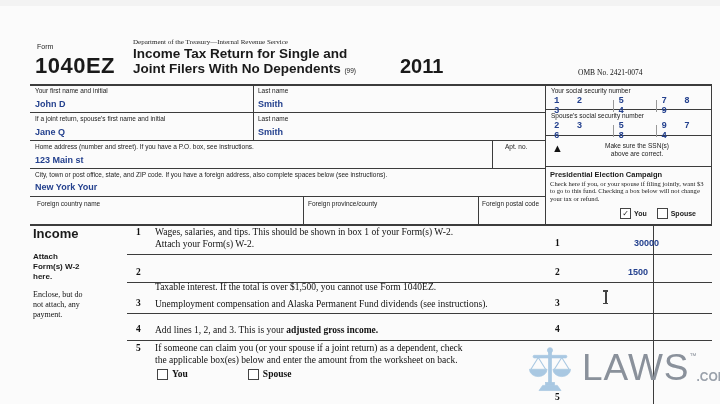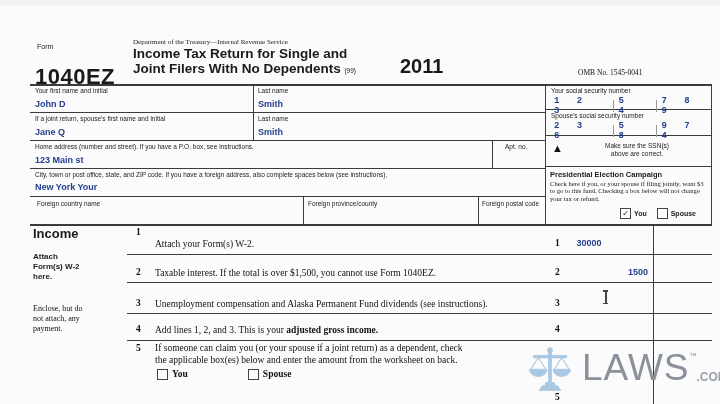--- a/index.html
+++ b/index.html
@@ -25,26 +25,26 @@
   .caret i{position:absolute;left:4px;top:1px;width:1.5px;height:12px;background:#444;display:block;}
 </style>
 </head>
 <body>
 
 <div class="page">
 
   <div class="abs" style="left:0;top:0;width:720px;height:6px;background:#f3f3f3;"></div>
 
   <div class="abs" style="left:37px;top:43px;font-size:7px;color:#222;">Form</div>
-  <div class="abs" style="left:35px;top:53px;font-size:22px;font-weight:bold;letter-spacing:0.5px;margin-top:11px;">1040EZ</div>
+  <div class="abs" style="left:35px;top:53px;font-size:22px;font-weight:bold;letter-spacing:0.5px;">1040EZ</div>
   <div class="abs" style="left:133px;top:46px;font-size:13.5px;font-weight:bold;line-height:15px;">Income Tax Return for Single and</div>
   <div class="abs ser" style="left:133px;top:36px;font-size:7px;color:#222;">Department of the Treasury—Internal Revenue Service</div>
   <div class="abs" style="left:133px;top:61px;font-size:13.5px;font-weight:bold;line-height:15px;"><span>Joint Filers With No Dependents</span> <span style="font-size:6.5px;font-weight:normal;">(99)</span></div>
   <div class="abs" style="left:400px;top:55px;font-size:20px;font-weight:bold;">2011</div>
-  <div class="abs ser" style="left:578px;top:67px;font-size:7.5px;">OMB No. 1545-0041</div>
+  <div class="abs ser" style="left:578px;top:67px;font-size:7.5px;">OMB No. 2421-0074</div>
 
   <div class="abs hl" style="left:30px;top:84px;width:682px;height:1.5px;"></div>
   <div class="abs hl" style="left:30px;top:112px;width:515px;"></div>
   <div class="abs hl" style="left:30px;top:140px;width:515px;"></div>
   <div class="abs hl" style="left:30px;top:168px;width:515px;"></div>
   <div class="abs hl" style="left:30px;top:196px;width:515px;"></div>
   <div class="abs hl" style="left:30px;top:224px;width:682px;height:2px;"></div>
   <div class="abs vl" style="left:253px;top:84px;height:56px;"></div>
   <div class="abs vl" style="left:492px;top:140px;height:28px;"></div>
   <div class="abs vl" style="left:303px;top:196px;height:28px;"></div>
@@ -110,42 +110,42 @@
     <span class="cb" style="margin-left:7px;"></span>
     <span style="font-size:7px;font-weight:bold;">Spouse</span>
   </div>
 
   <div class="abs" style="left:33px;top:226px;font-size:13px;font-weight:bold;">Income</div>
   <div class="abs" style="left:33px;top:252px;font-size:8px;font-weight:bold;line-height:10px;">
     <span>Attach</span><br>
     <span>Form(s) W-2</span><br>
     <span>here.</span>
   </div>
-  <div class="abs ser" style="left:33px;top:304px;font-size:8px;line-height:10px;">
+  <div class="abs ser" style="left:33px;top:290px;font-size:8px;line-height:10px;">
     <span>Enclose, but do</span><br>
     <span>not attach, any</span><br>
     <span>payment.</span>
   </div>
 
   <div class="abs vl" style="left:653px;top:226px;height:178px;"></div>
   <div class="abs hl" style="left:127px;top:254px;width:585px;"></div>
   <div class="abs hl" style="left:127px;top:282px;width:585px;"></div>
   <div class="abs hl" style="left:127px;top:313px;width:585px;"></div>
   <div class="abs hl" style="left:127px;top:340px;width:585px;"></div>
 
   <div class="abs num" style="left:136px;top:227px;">1</div>
   <div class="abs ser" style="left:155px;top:226px;width:390px;">
-    <br>
+    <span>Wages, salaries, and tips. This should be shown in box 1 of your Form(s) W-2.</span><br>
     <span>Attach your Form(s) W-2.</span>
   </div>
   <div class="abs num" style="left:555px;top:238px;">1</div>
-  <div class="abs val" style="left:550px;top:238px;width:78px;text-align:center;">30000</div>
+  <div class="abs val" style="left:581px;top:238px;width:78px;text-align:right;">30000</div>
 
   <div class="abs num" style="left:136px;top:267px;">2</div>
-  <div class="abs ser" style="left:155px;top:267px;width:390px;">Taxable interest. If the total is over $1,500, you cannot use Form 1040EZ.</div>
+  <div class="abs ser" style="left:155px;top:281px;width:390px;">Taxable interest. If the total is over $1,500, you cannot use Form 1040EZ.</div>
   <div class="abs num" style="left:555px;top:267px;">2</div>
   <div class="abs val" style="left:570px;top:267px;width:78px;text-align:right;">1500</div>
 
   <div class="abs num" style="left:136px;top:298px;">3</div>
   <div class="abs ser" style="left:155px;top:298px;width:390px;">Unemployment compensation and Alaska Permanent Fund dividends (see instructions).</div>
   <div class="abs num" style="left:555px;top:298px;">3</div>
   <div class="abs" style="left:570px;top:294px;width:78px;height:16px;"></div>
   <div class="caret" style="left:601px;top:290px;">
       <i></i>
     </div>

